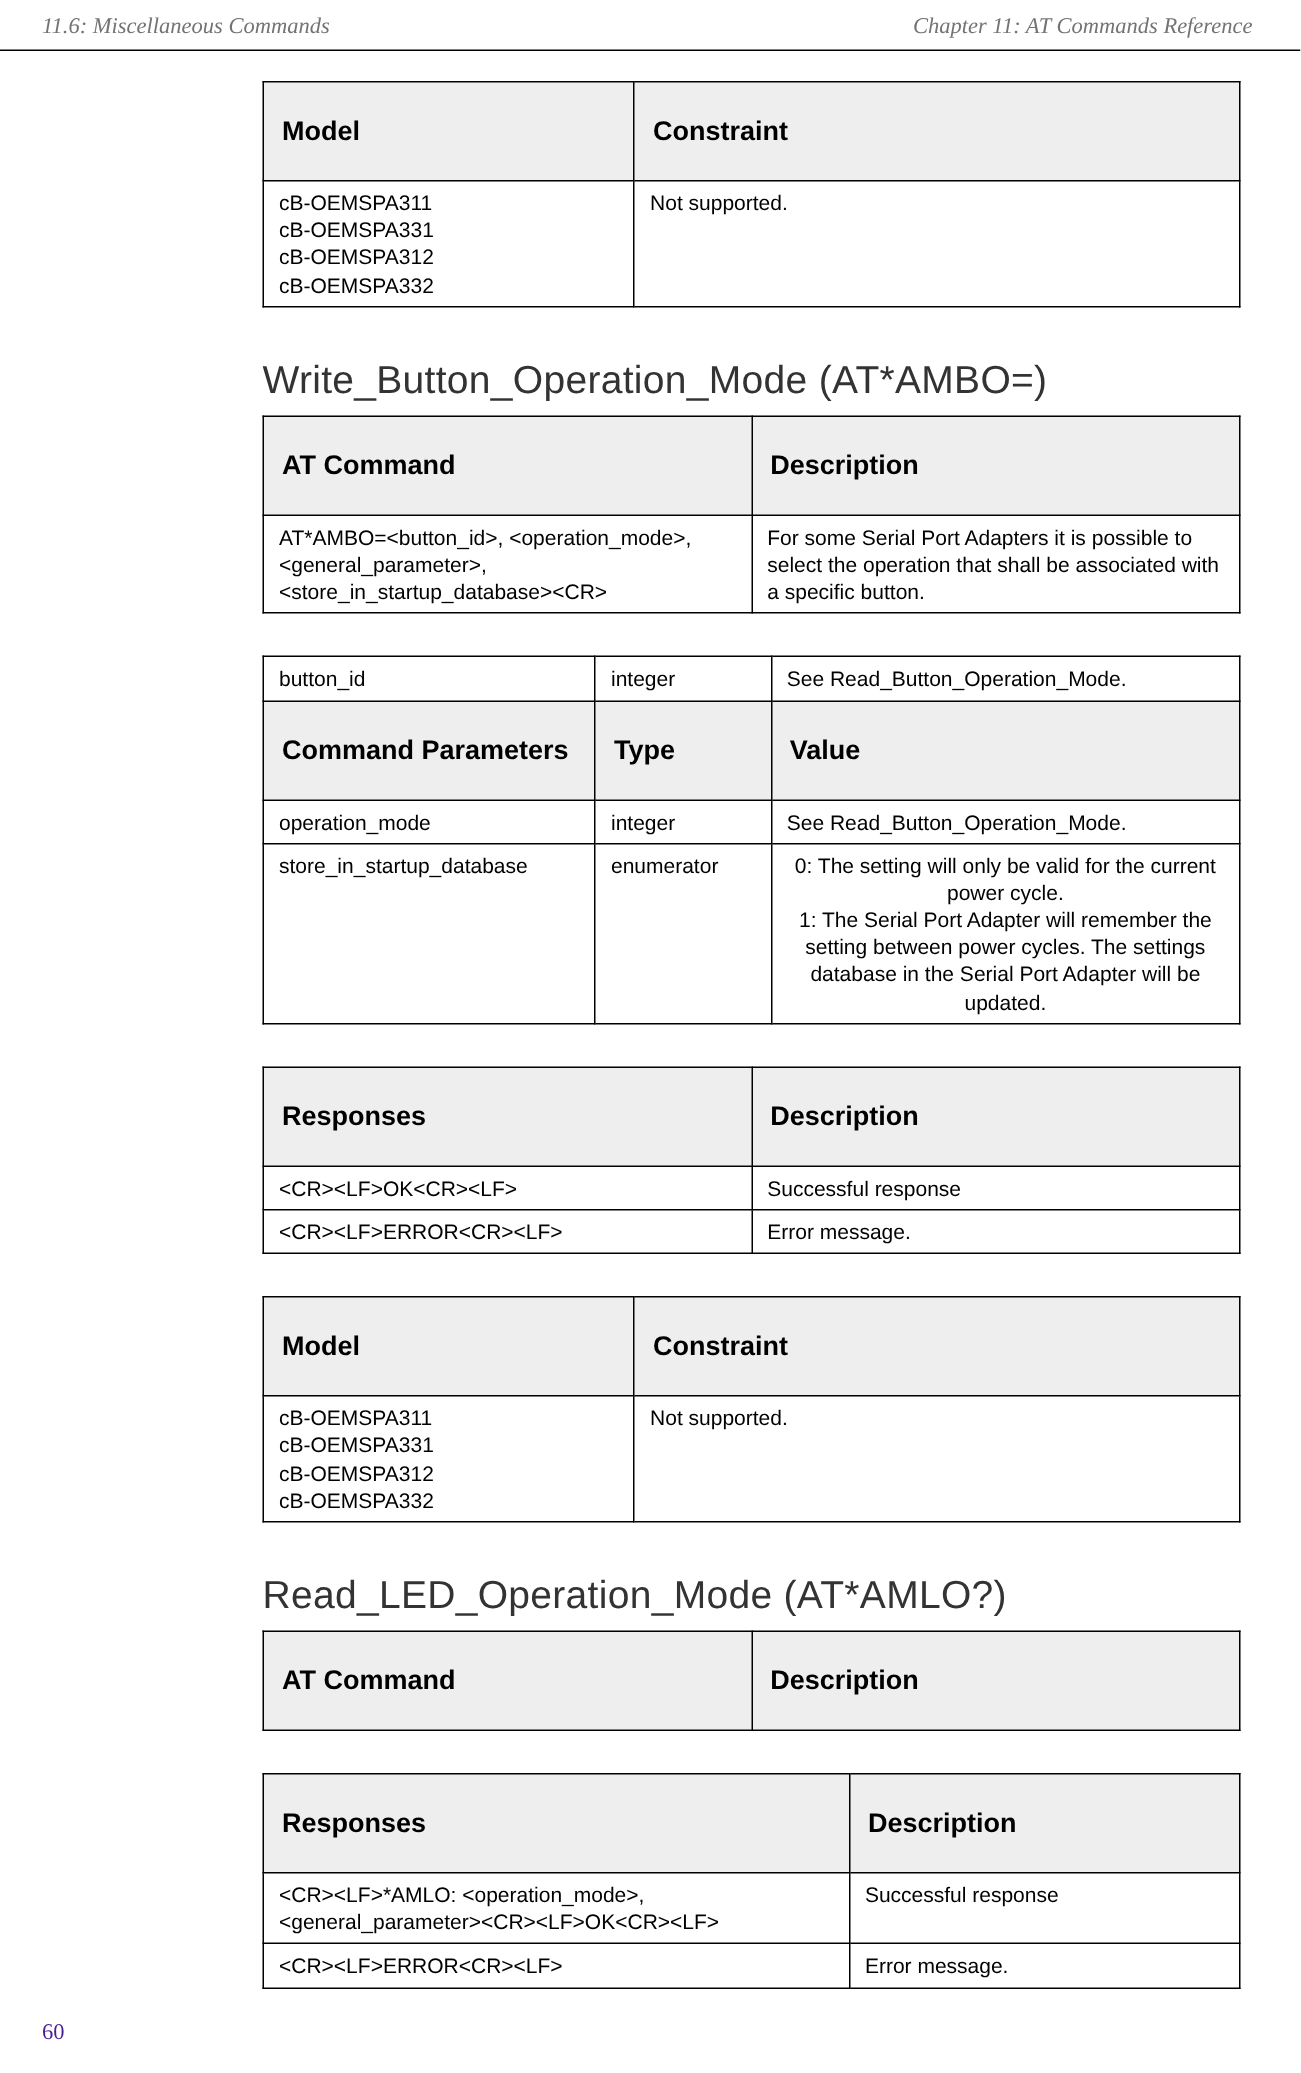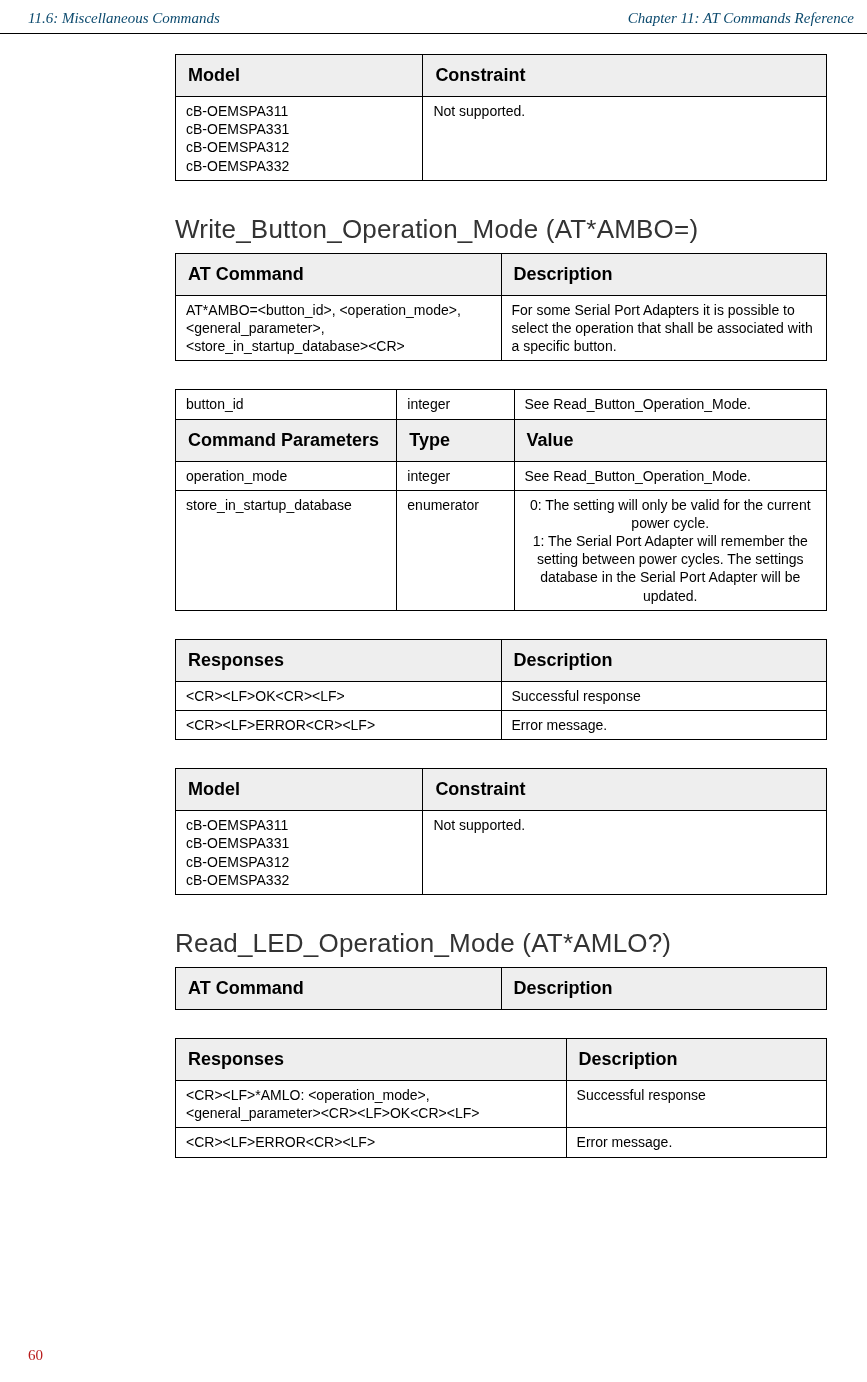--- a/index.html
+++ b/index.html
@@ -8,26 +8,26 @@
       height: 1382px;
       background: #fff;
       font-family: Arial, Helvetica, sans-serif;
       font-size: 14px;
       color: #000;
       position: relative;
     }
     .header {
       display: flex;
       justify-content: space-between;
-      padding: 10px 13px 6px 28px;
+      padding: 10px 32px 6px 28px;
       font-family: "Times New Roman", serif;
       font-style: italic;
       font-size: 15px;
       border-bottom: 1px solid #000;
-      color: #0c4a6e;
+      color: #737373;
     }
     .content {
       margin-left: 175px;
       margin-right: 40px;
       padding-top: 20px;
     }
     h2.section {
       font-family: Tahoma, Verdana, sans-serif;
       font-weight: normal;
       font-size: 26px;
@@ -41,40 +41,40 @@
       width: 100%;
       margin-bottom: 28px;
       border: 1.5px solid #000;
     }
     table.doc th {
       background: #eee;
       font-family: Tahoma, Verdana, sans-serif;
       font-weight: bold;
       font-size: 18px;
       text-align: left;
-      padding: 10px 12px;
+      padding: 22px 12px;
       border: 1px solid #000;
       vertical-align: top;
       margin-left: 13px;
     }
     table.doc td {
       font-family: Arial, Helvetica, sans-serif;
       font-size: 14px;
       padding: 5px 10px;
       border: 1px solid #000;
       vertical-align: top;
       line-height: 1.3;
     }
     .page-num {
       position: absolute;
       bottom: 18px;
       left: 28px;
       font-family: "Times New Roman", serif;
       font-size: 15px;
-      color: #b91c1c;
+      color: #4c1d95;
     }
   </style>
 </head>
 <body>
 
 <div class="header">
   <span>11.6: Miscellaneous Commands</span>
   <span>Chapter 11: AT Commands Reference</span>
 </div>
 

